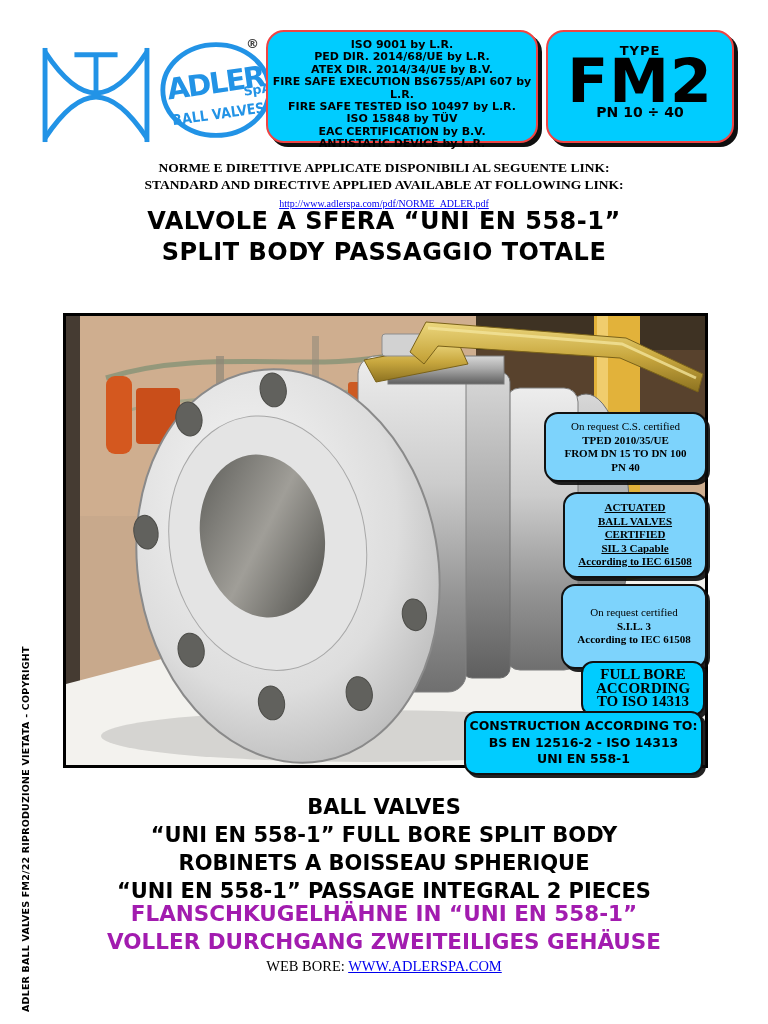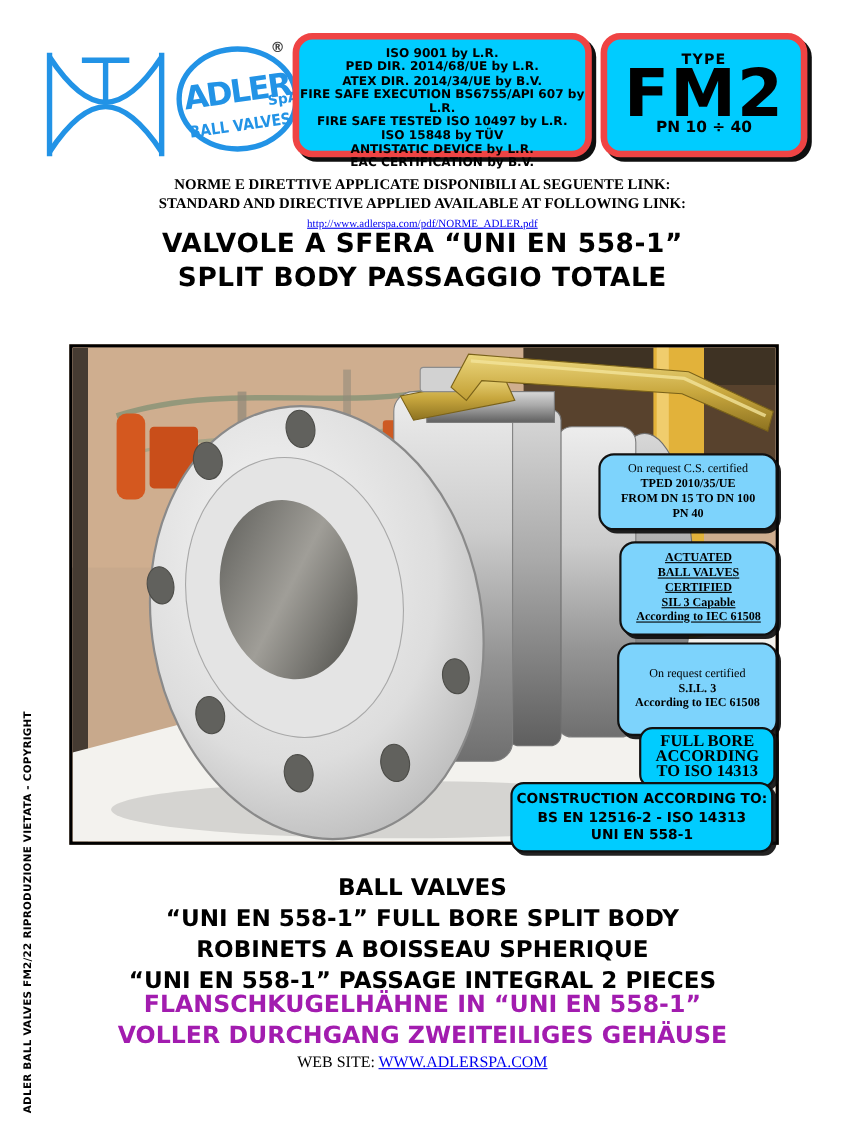--- a/index.html
+++ b/index.html
@@ -7,21 +7,21 @@
   .page {
     position:relative; width:768px; height:1024px; background:#ffffff;
     font-family:"DejaVu Sans", sans-serif; overflow:hidden;
   }
   
   .logo-wrap { position:absolute; left:30px; top:28px; width:240px; height:118px; }
   .valve-icon { position:absolute; left:6px; top:18px; width:120px; height:98px; }
   .oval-logo  { position:absolute; left:128px; top:10px; width:116px; height:104px; }
   .registered { position:absolute; left:216px; top:8px; font-size:13px; font-weight:bold; color:#444; }
   .cyanbox {
-    position:absolute; background:#00CCFF; border:6px solid #ef4444; border-radius:18px;
+    position:absolute; background:#00CCFF; border:2px solid #ef4444; border-radius:18px;
     box-shadow:4px 4px 0 #0f0f0f; color:#000; text-align:center;
   }
   .certs { left:266px; top:30px; width:272px; height:113px; padding-top:7px;
            font-size:11px; font-weight:bold; line-height:12.4px; }
   .typebox { left:546px; top:30px; width:188px; height:113px; padding-top:11px; }
   .typebox .t-label { font-size:13px; font-weight:bold; letter-spacing:1px; }
   .typebox .t-model { font-size:60px; font-weight:bold; line-height:46px; letter-spacing:1px; }
   .typebox .t-pn    { font-size:14px; font-weight:bold; }
   
   .notice { position:absolute; left:0; top:160px; width:100%; text-align:center;
@@ -89,22 +89,22 @@
     <span class="registered">®</span>
   </div>
 
   <div class="cyanbox certs">
     <div class="cert-line">ISO 9001 by L.R.</div>
     <div class="cert-line">PED DIR. 2014/68/UE by L.R.</div>
     <div class="cert-line">ATEX DIR. 2014/34/UE by B.V.</div>
     <div class="cert-line">FIRE SAFE EXECUTION BS6755/API 607 by L.R.</div>
     <div class="cert-line">FIRE SAFE TESTED ISO 10497 by L.R.</div>
     <div class="cert-line">ISO 15848 by TÜV</div>
+    <div class="cert-line">EAC CERTIFICATION by B.V.</div>
     <div class="cert-line">ANTISTATIC DEVICE by L.R.</div>
-    <div class="cert-line">EAC CERTIFICATION by B.V.</div>
   </div>
 
   <div class="cyanbox typebox">
     <div class="t-label">TYPE</div>
     <div class="t-model">FM2</div>
     <div class="t-pn">PN 10 ÷ 40</div>
   </div>
 
   <div class="notice">
     <div class="n-line">NORME E DIRETTIVE APPLICATE DISPONIBILI AL SEGUENTE LINK:</div>
@@ -240,19 +240,19 @@
     <div>ROBINETS A BOISSEAU SPHERIQUE</div>
     <div>“UNI EN 558-1” PASSAGE INTEGRAL 2 PIECES</div>
   </div>
 
   <div class="footer-de">
     <div>FLANSCHKUGELHÄHNE IN “UNI EN 558-1”</div>
     <div>VOLLER DURCHGANG ZWEITEILIGES GEHÄUSE</div>
   </div>
 
   <div class="website">
-    <span>WEB SITE:</span>
+    <span>WEB BORE:</span>
     <a href="#">WWW.ADLERSPA.COM</a>
   </div>
 
   <div class="side-copy">ADLER BALL VALVES FM2/22 RIPRODUZIONE VIETATA - COPYRIGHT</div>
 
 </div>
 
 </body></html>

